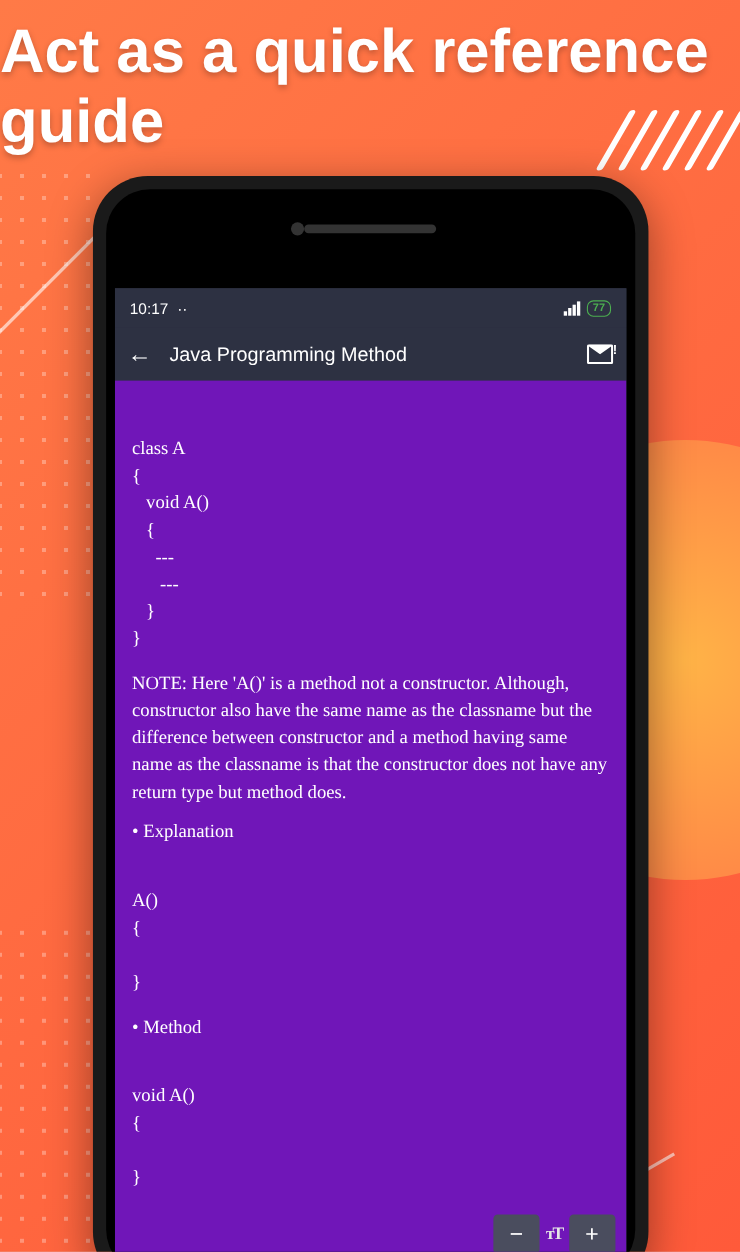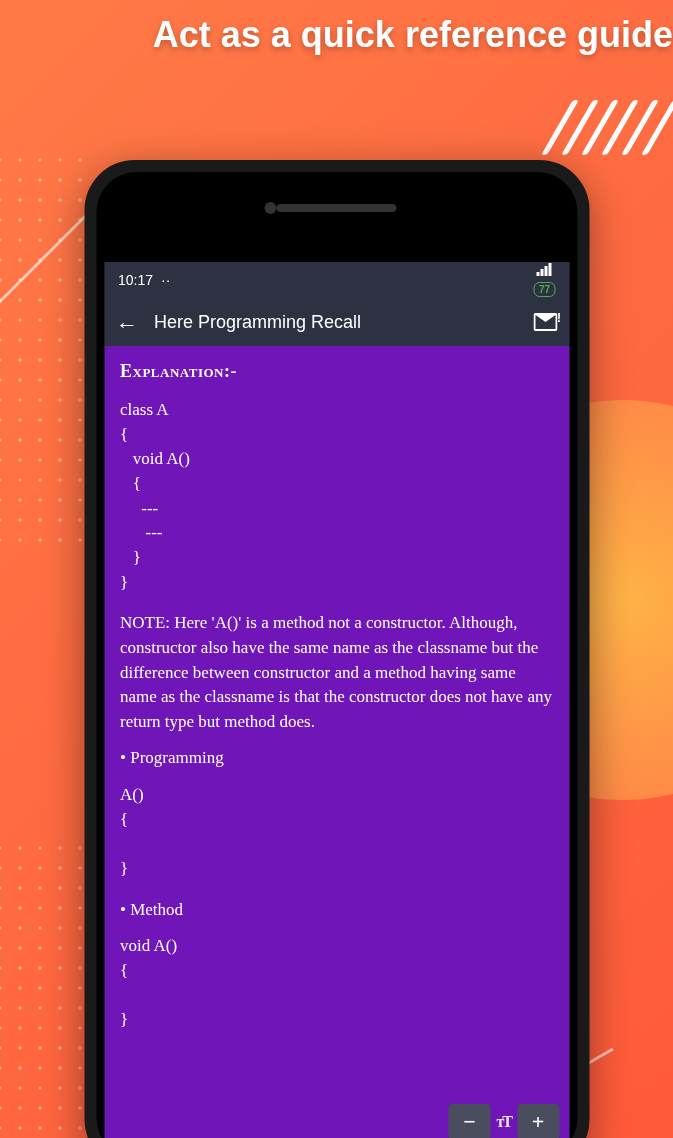--- a/index.html
+++ b/index.html
@@ -22,23 +22,23 @@
 .circle-right { top: 400px; right: -150px; width: 400px; height: 400px; border-radius: 50%; background: radial-gradient(circle, #ffb347, #ff7a47); }
 .dots-bottom { bottom: 0; left: -30px; width: 150px; height: 300px; }
 .dots-bottom::before { content: ''; position: absolute; width: 100%; height: 100%; background-image: radial-gradient(circle, rgba(255,255,255,0.3) 2px, transparent 2px); background-size: 20px 20px; }
 .line-bottom { bottom: 50px; right: 50px; width: 150px; height: 3px; background: rgba(255,255,255,0.6); transform: rotate(-30deg); }
 
 .promo-title {
   position: absolute;
   top: 14px;
   left: 0;
   right: 0;
-  text-align: right;
-  color: white;
-  font-size: 36px;
+  text-align: left;
+  color: white;
+  font-size: 56px;
   font-weight: 700;
   font-family: 'Comic Sans MS', cursive, sans-serif;
   text-shadow: 0 3px 6px rgba(0,0,0,0.25);
   z-index: 5;
   line-height: 1.15;
 }
 
 .phone {
   position: absolute;
   top: 160px;
@@ -79,21 +79,21 @@
   height: 36px;
   background: #2d3142;
   display: flex;
   align-items: center;
   justify-content: space-between;
   padding: 0 14px;
   color: white;
   font-size: 14px;
 }
 .status-left { display: flex; align-items: center; gap: 8px; }
-.status-right { display: flex; align-items: center; gap: 6px; flex-direction: column; }
+.status-right { display: flex; align-items: center; gap: 6px; }
 .signal { display: flex; align-items: flex-end; gap: 1px; }
 .signal-bar { width: 3px; background: white; }
 .signal-bar:nth-child(1){height:4px}.signal-bar:nth-child(2){height:7px}.signal-bar:nth-child(3){height:10px}.signal-bar:nth-child(4){height:13px}
 .battery { padding: 1px 4px; border: 1px solid #4caf50; border-radius: 6px; color: #4caf50; font-size: 10px; font-weight: bold; }
 
 .app-bar {
   height: 48px;
   background: #2d3142;
   display: flex;
   align-items: center;
@@ -111,21 +111,21 @@
   color: white;
   padding: 12px 16px 70px 16px;
   height: calc(100% - 84px);
   overflow: hidden;
   font-family: Georgia, serif;
   font-size: 17px;
   line-height: 1.45;
   position: relative;
 }
 .explanation-header { font-variant: small-caps; font-weight: bold; margin-bottom: 14px; font-size: 18px; letter-spacing: 0.5px; }
-.code-block { white-space: pre; font-family: Georgia, serif; margin-bottom: 16px; }
+.code-block { white-space: pre; font-family: Georgia, serif; margin-bottom: 16px; margin-top: 38px; }
 .note-block { margin-bottom: 12px; }
 .section-label { margin-bottom: 12px; }
 
 .font-controls {
   position: absolute;
   bottom: 10px;
   right: 10px;
   display: flex;
   gap: 6px;
   align-items: center;
@@ -187,44 +187,43 @@
               <div class="signal-bar"></div>
               <div class="signal-bar"></div>
               <div class="signal-bar"></div>
           </div>
           <div class="battery">77</div>
         </div>
       </div>
 
       <div class="app-bar">
         <span class="back-arrow">←</span>
-        <span class="app-title">Here Programming Recall</span>
+        <span class="app-title">Java Programming Method</span>
         <span class="mail-icon">
           <svg viewBox="0 0 24 18" fill="white">
               <path d="M2 0h20a2 2 0 012 2v14a2 2 0 01-2 2H2a2 2 0 01-2-2V2a2 2 0 012-2zm10 9L2 2v14h20V2l-10 7z"></path>
             </svg>
           <span style="position:absolute;right:-4px;top:-2px;font-size:12px;font-weight:bold">!</span>
         </span>
       </div>
 
       <div class="content">
-        <div class="explanation-header">Explanation:-</div>
 
         <div class="code-block">class A
 {
    void A()
    {
      ---
       ---
    }
 }</div>
 
         <div class="note-block">NOTE: Here 'A()' is a method not a constructor. Although, constructor also have the same name as the classname but the difference between constructor and a method having same name as the classname is that the constructor does not have any return type but method does.</div>
 
-        <div class="section-label">• Programming</div>
+        <div class="section-label">• Explanation</div>
 
         <div class="code-block">A()
 {
 
 }</div>
 
         <div class="section-label">• Method</div>
 
         <div class="code-block">void A()
 {

